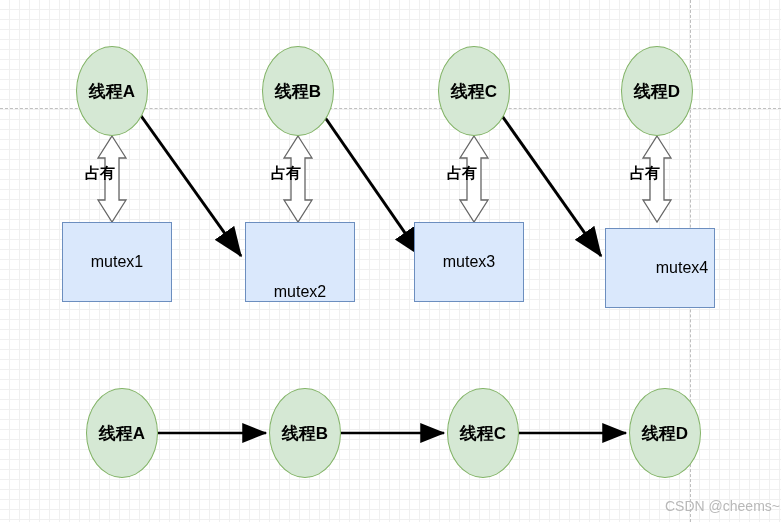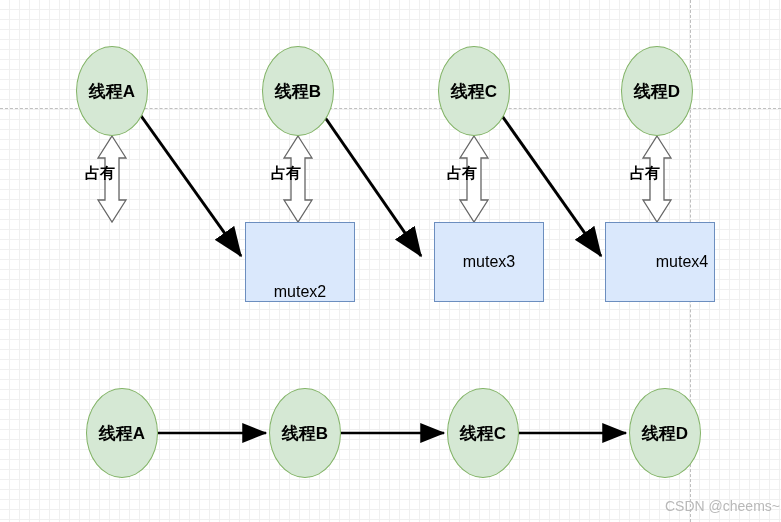--- a/index.html
+++ b/index.html
@@ -140,27 +140,30 @@
   </div>
   <div class="node-circle" style="left:621px; top:46px; width:72px; height:90px;">
     <span class="label">线程D</span>
   </div>
 
   <div class="own-label" style="left:85px; top:165px; width:54px;">占有</div>
   <div class="own-label" style="left:271px; top:165px; width:54px;">占有</div>
   <div class="own-label" style="left:447px; top:165px; width:54px;">占有</div>
   <div class="own-label" style="left:630px; top:165px; width:54px;">占有</div>
 
+  <div class="node-box" style="left:62px; top:222px; width:110px; height:80px;">
+    <span class="label">mutex1</span>
+  </div>
   <div class="node-box" style="left:245px; top:222px; width:110px; height:80px;align-items:flex-end;">
     <span class="label">mutex2</span>
   </div>
-  <div class="node-box" style="left:434px; top:222px; width:110px; height:80px;">
+  <div class="node-box" style="left:414px; top:222px; width:110px; height:80px;">
     <span class="label">mutex3</span>
   </div>
-  <div class="node-box" style="left:605px; top:222px; width:110px; height:80px;padding-left:44px;">
+  <div class="node-box" style="left:605px; top:228px; width:110px; height:80px;padding-left:44px;">
     <span class="label">mutex4</span>
   </div>
 
   <div class="node-circle" style="left:86px; top:388px; width:72px; height:90px;">
     <span class="label">线程A</span>
   </div>
   <div class="node-circle" style="left:269px; top:388px; width:72px; height:90px;">
     <span class="label">线程B</span>
   </div>
   <div class="node-circle" style="left:447px; top:388px; width:72px; height:90px;">

